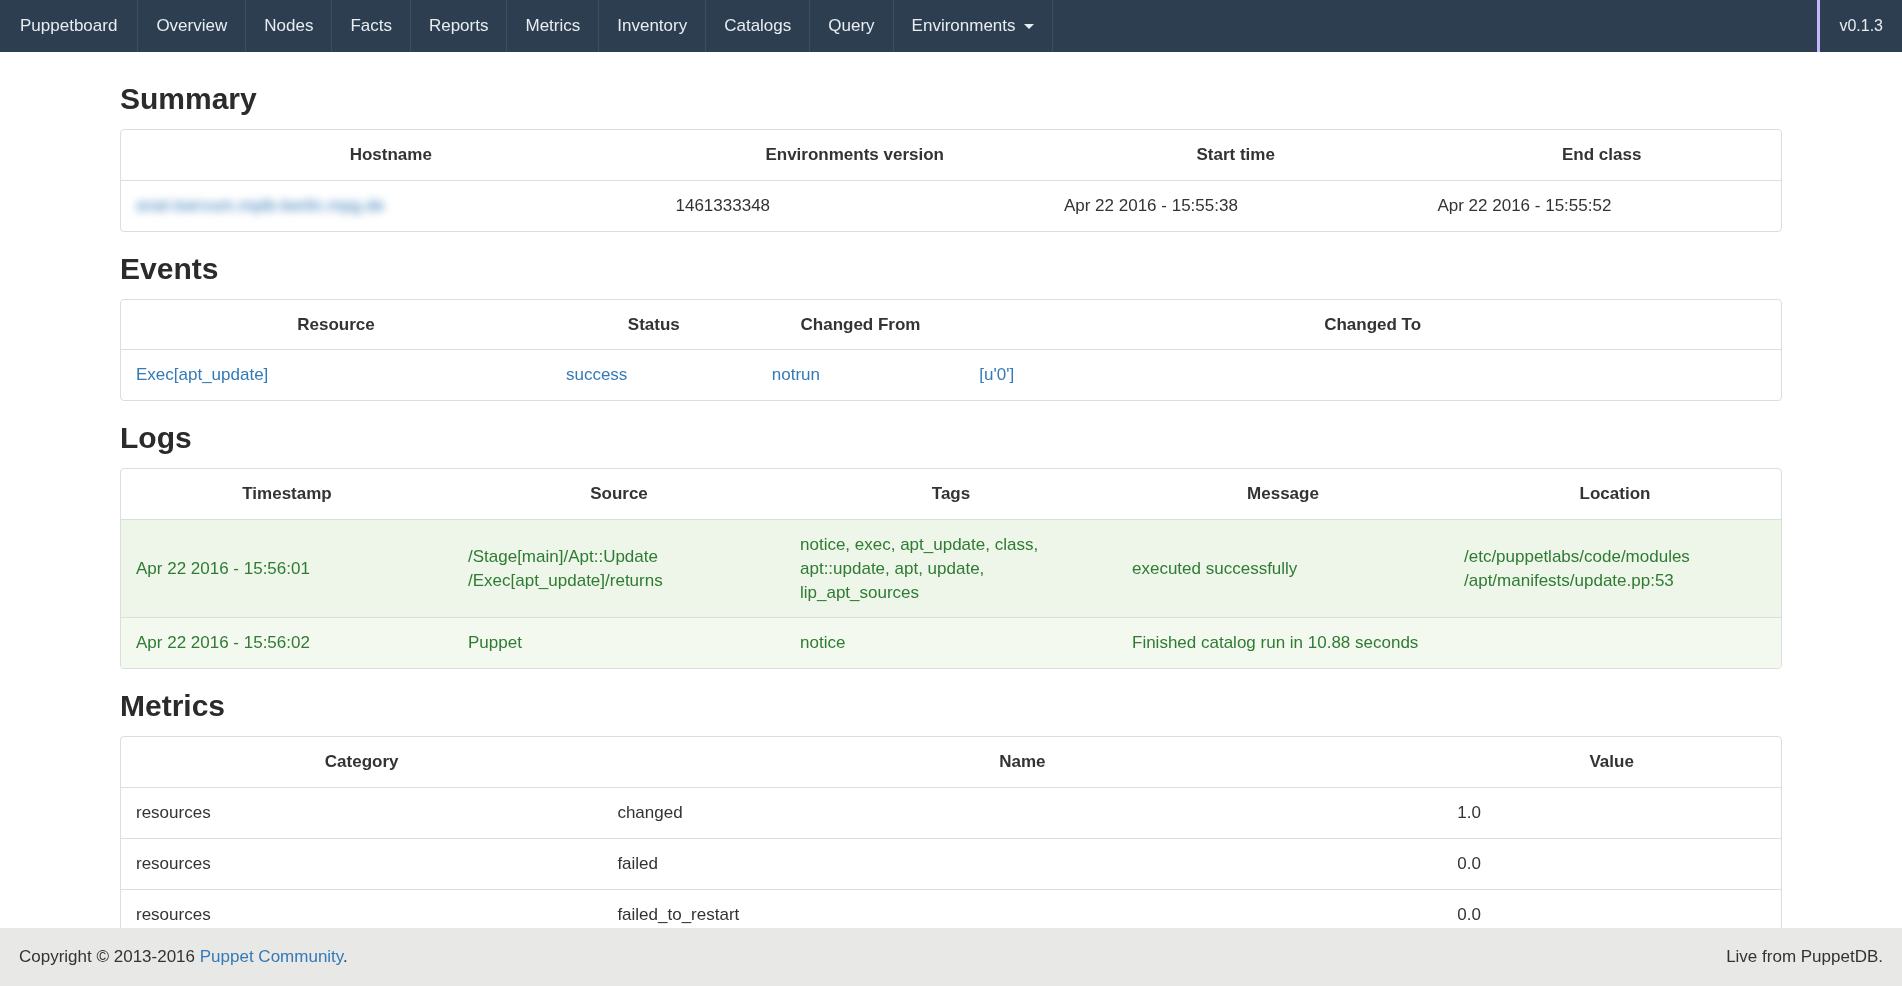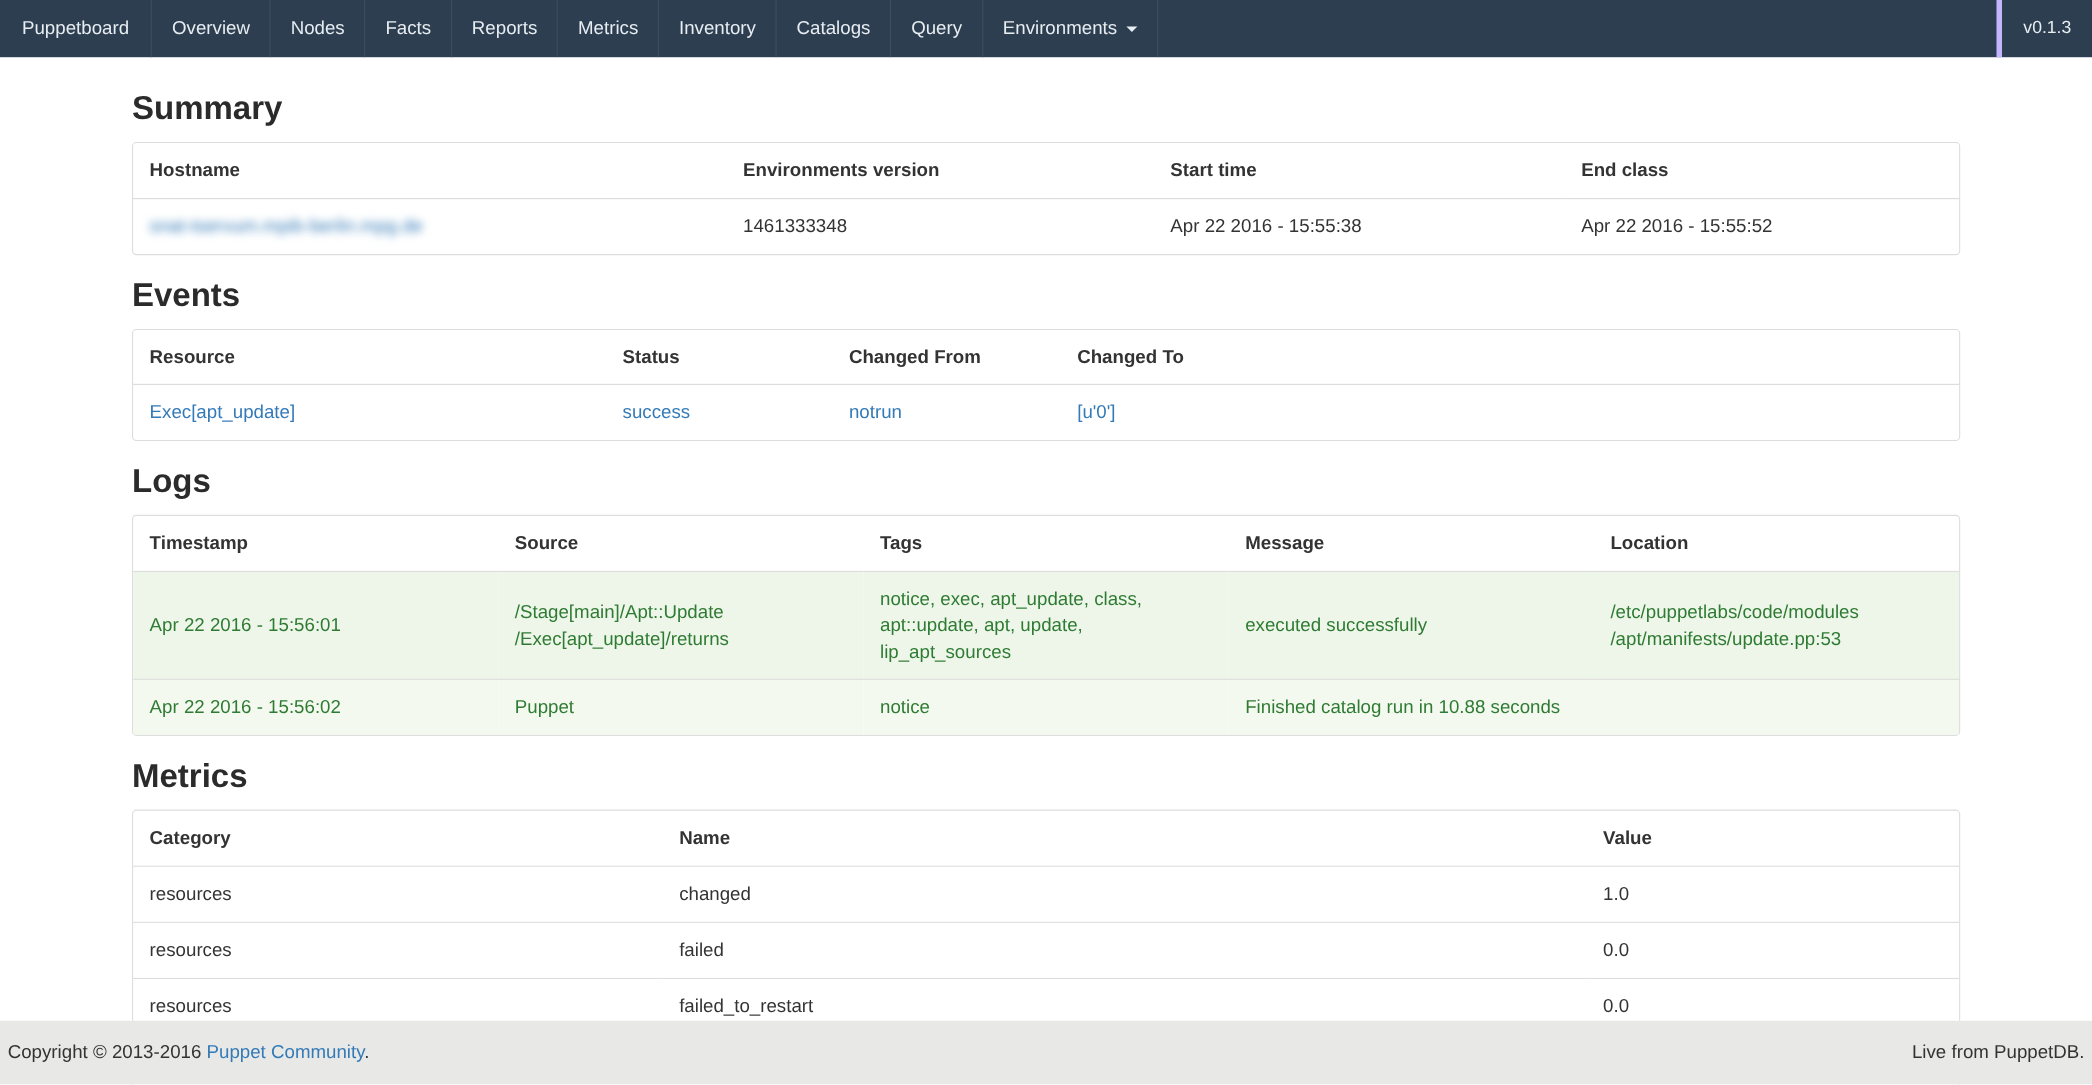--- a/index.html
+++ b/index.html
@@ -17,42 +17,42 @@
   }
   .nav-link {
     display: flex; align-items: center; padding: 16px 18px;
     color: #e8edf2; text-decoration: none; font-size: 17px;
     border-right: 1px solid #3d4e60; cursor: pointer; white-space: nowrap;
   }
   .nav-brand { padding: 0 20px; }
   .nav-spacer { flex: 1; }
   .nav-version {
     display: flex; align-items: center; padding: 0 19px;
-    border-left: 5px solid #c4b5fd; color: #e8edf2; font-size: 16px;
+    border-left: 3px solid #c4b5fd; color: #e8edf2; font-size: 16px;
   }
   .caret {
     display: inline-block; margin-left: 8px; width: 0; height: 0;
     border-left: 5px solid transparent; border-right: 5px solid transparent;
     border-top: 5px solid #e8edf2;
   }
 
   
   .container { width: 1662px; margin-left: 120px; }
   h2 {
     font-size: 30px; font-weight: 700; color: #2b2b2b;
     margin: 22px 0 15px; line-height: 1;
   }
   h2.first { margin-top: 32px; }
 
   .panel {
     border: 1px solid #ddd; border-radius: 4px; background: #fff; overflow: hidden;
   }
   table { width: 100%; border-collapse: collapse; table-layout: fixed; }
   th {
-    text-align: left; font-weight: 700; color: #333;
+    text-align: center; font-weight: 700; color: #333;
     padding: 13px 15px; border-bottom: 1px solid #ddd;
   }
   td { padding: 13px 15px; vertical-align: middle; word-wrap: break-word; }
   tbody tr + tr td { border-top: 1px solid #ddd; }
 
   a { color: #337ab7; text-decoration: none; cursor: pointer; }
 
   .redacted { filter: blur(4px); }
 
   
@@ -63,21 +63,21 @@
   
   .col-s1 { width: 32.5%; } .col-s2 { width: 23.4%; } .col-s3 { width: 22.5%; }
   .col-e1 { width: 25.9%; } .col-e2 { width: 12.4%; } .col-e3 { width: 12.5%; }
   .col-l  { width: 20%; }
   .col-m1 { width: 29%; }  .col-m2 { width: 50.6%; }
 
   
   footer {
     position: absolute; left: 0; right: 0; bottom: 0; height: 58px;
     background: #e8e8e7; display: flex; align-items: center;
-    justify-content: space-between; padding: 0 7px; font-size: 17px; color: #333;
+    justify-content: space-between; padding: 0 19px; font-size: 17px; color: #333;
   }
 </style>
 </head>
 <body>
 
 <nav class="navbar">
   <a class="nav-link nav-brand">Puppetboard</a>
   <a class="nav-link">Overview</a>
   <a class="nav-link">Nodes</a>
   <a class="nav-link">Facts</a>

